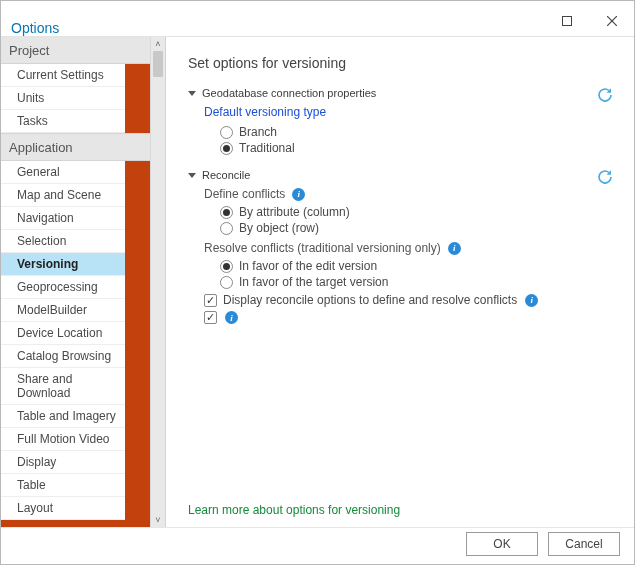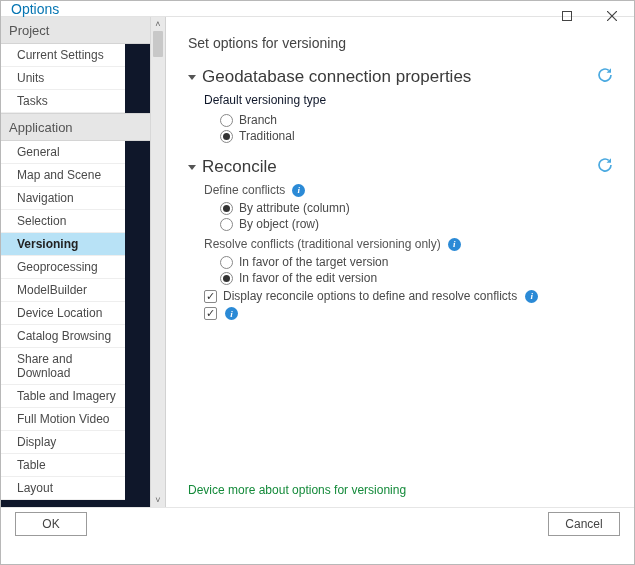--- a/index.html
+++ b/index.html
@@ -7,23 +7,23 @@
     font-family: "Segoe UI", Tahoma, sans-serif;
     font-size: 12px;
     background: #fff;
     color: #4a4a4a;
     width: 635px;
     height: 565px;
     overflow: hidden;
     border: 1px solid #b8b8b8;
   }
   .titlebar {
-    height: 16px;
-    display: flex;
-    align-items: flex-start;
+    height: 36px;
+    display: flex;
+    align-items: flex-end;
     padding: 0 0 0 10px;
     color: #0776b3;
     font-size: 14px;
     border-bottom: 1px solid #e3e3e3;
   }
   .titlebar .title-text { flex: 1; }
   .titlebar .tb-btn {
     width: 45px;
     height: 30px;
     display: flex;
@@ -31,21 +31,21 @@
     justify-content: center;
     color: #444;
     font-size: 13px;
   }
   .dialog-body {
     display: flex;
     height: 490px;
   }
   .sidebar {
     width: 165px;
-    background: #0f172a;
+    background: #c2410c;
     border-right: 1px solid #d2d2d2;
     overflow-y: hidden;
     position: relative;
   }
   .sidebar-scroll { position: absolute; right: 0; top: 0; bottom: 0; width: 15px; background: #e9e9e9; border-left: 1px solid #d8d8d8;}
   .sidebar-scroll .thumb { position: absolute; left:2px; right:2px; top:14px; height:26px; background:#c8c8c8; border-radius:1px;}
   .sidebar-scroll .arr { position:absolute; left:0; right:0; height:14px; text-align:center; font-size:9px; color:#666; line-height:14px;}
   .sidebar-section {
     padding: 6px 10px 5px 8px;
     font-size: 13px;
@@ -88,31 +88,31 @@
     position: relative;
   }
   .group-header .chev {
     display:inline-block;
     width:0; height:0;
     border-left:4px solid transparent;
     border-right:4px solid transparent;
     border-top:5px solid #555;
     margin-right:6px;
   }
-  .group-header .label { color: #3a3a3a; font-size: 17px; }
+  .group-header .label { color: #3a3a3a; font-size: 11px; }
   .reset-icon {
     position: absolute;
     right: 2px;
     top: -1px;
     width: 18px; height: 18px;
   }
   .reset-icon svg { width:18px; height:18px; }
   .subgroup-label {
     margin: 4px 0 6px 16px;
-    color: #0f172a;
+    color: #1d4ed8;
   }
   .radio-row, .check-row {
     display: flex;
     align-items: center;
     margin: 2px 0 2px 32px;
     color: #4a4a4a;
     gap: 6px;
   }
   .radio, .checkbox {
     width: 13px; height: 13px;
@@ -140,21 +140,21 @@
     position:absolute;
     bottom: 10px;
     left: 22px;
     color: #148a3a;
     font-size: 12px;
   }
   .footer {
     height: 32px;
     display:flex;
     align-items: center;
-    justify-content: space-between;
+    justify-content: flex-end;
     gap: 10px;
     padding: 0 14px;
     border-top: 1px solid #e6e6e6;
   }
   .btn {
     min-width: 72px;
     height: 24px;
     border: 1px solid #9b9b9b;
     background: #fff;
     color: #444;
@@ -263,46 +263,46 @@
       <div class="radio-row">
         <span class="radio"></span>
         <span>By object (row)</span>
       </div>
 
       <div class="label-with-info">
         <span>Resolve conflicts (traditional versioning only)</span>
         <span class="info-icon">i</span>
       </div>
       <div class="radio-row">
+        <span class="radio">
+            <span class="dot"></span>
+          </span>
+        <span>In favor of the edit version</span>
+      </div>
+      <div class="radio-row">
         <span class="radio"></span>
         <span>In favor of the target version</span>
-      </div>
-      <div class="radio-row">
-        <span class="radio">
-            <span class="dot"></span>
-          </span>
-        <span>In favor of the edit version</span>
       </div>
 
       <div class="check-row-outer">
         <span class="checkbox">
             <span class="mark">✓</span>
           </span>
         <span>Display reconcile options to define and resolve conflicts</span>
         <span class="info-icon">i</span>
       </div>
       <div class="check-row-outer">
         <span class="checkbox">
             <span class="mark">✓</span>
           </span>
         <span class="info-icon">i</span>
       </div>
     </div>
 
-    <a class="learn-link">Device more about options for versioning</a>
+    <a class="learn-link">Learn more about options for versioning</a>
   </div>
 
 </div>
 
 <div class="footer">
   <div class="btn">OK</div>
   <div class="btn">Cancel</div>
 </div>
 
 </body></html>

